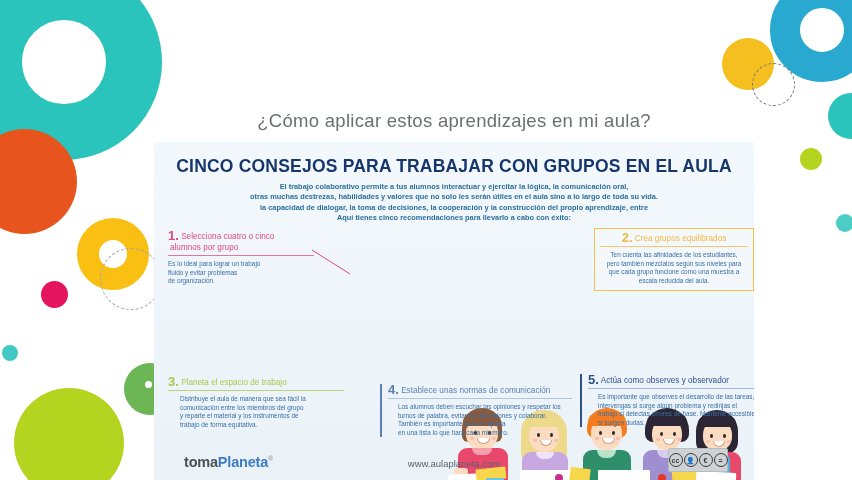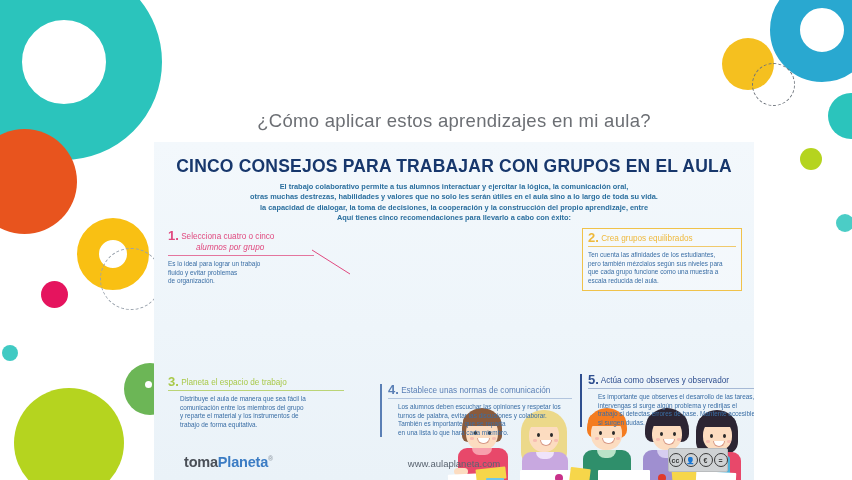--- a/index.html
+++ b/index.html
@@ -195,31 +195,31 @@
 
       <div class="bit" style="left:218px;top:80px;width:8px;height:8px;background:#e0392b;border-radius:50%;"></div>
       <div class="bit" style="left:232px;top:74px;width:26px;height:14px;background:#f6d64a;transform:rotate(-5deg);"></div>
       <div class="paper" style="left:256px;top:78px;width:40px;height:13px;transform:rotate(3deg);"></div>
     </div>
 
     <div class="tip" style="left:14px;top:88px;width:146px;">
       <div class="hd" style="color:#e0497f;">
         <span class="num">1.</span>
         <span>Selecciona cuatro o cinco</span><br>
-        <span style="margin-left:28px;display:inline-block;font-style:italic;">alumnos por grupo</span>
+        <span style="margin-left:2px;display:inline-block;">alumnos por grupo</span>
       </div>
       <div class="rule" style="background:#e0497f;"></div>
       <div class="bd">
         <div>Es lo ideal para lograr un trabajo</div>
         <div>fluido y evitar problemas</div>
         <div>de organización.</div>
       </div>
     </div>
 
-    <div class="tip boxed" style="left:428px;top:86px;width:148px;">
+    <div class="tip boxed" style="left:440px;top:86px;width:148px;text-align:center;">
       <div class="hd" style="color:#efb93c;">
         <span class="num">2.</span>
         <span>Crea grupos equilibrados</span>
       </div>
       <div class="rule" style="background:#efb93c;"></div>
       <div class="bd">
         <div>Ten cuenta las afinidades de los estudiantes,</div>
         <div>pero también mézclalos según sus niveles para</div>
         <div>que cada grupo funcione como una muestra a</div>
         <div>escala reducida del aula.</div>

